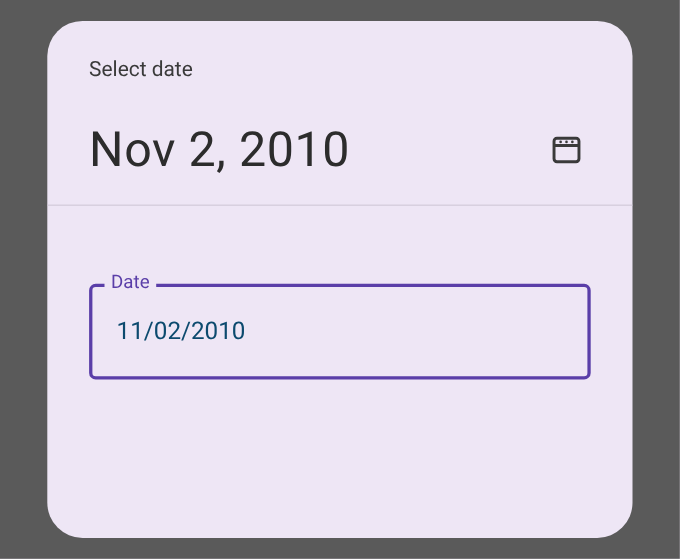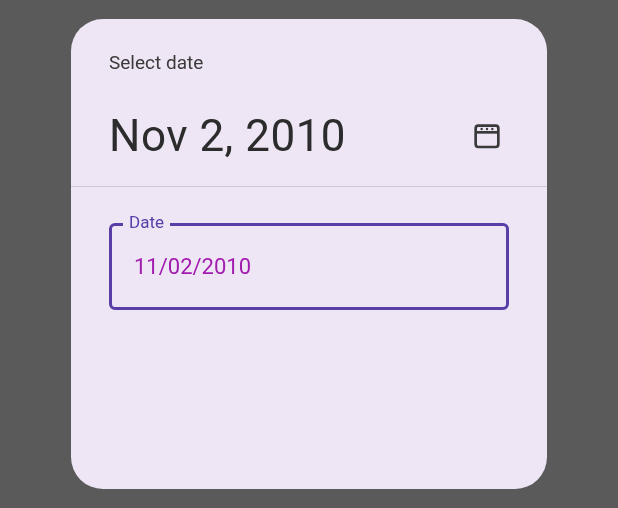--- a/index.html
+++ b/index.html
@@ -13,24 +13,25 @@
       width: 618px;
       height: 508px;
       display: flex;
       align-items: center;
       justify-content: center;
       overflow: hidden;
     }
     .dialog {
       background: #eee6f5;
       border-radius: 32px;
-      width: 476px;
+      width: 532px;
       height: 470px;
       display: flex;
       flex-direction: column;
+      gap: 19px;
     }
     .header {
       padding: 32px 38px 24px 38px;
       border-bottom: 1px solid #cfc7d6;
     }
     .title {
       font-size: 19px;
       color: #3a3a3a;
       font-weight: 400;
       margin-bottom: 36px;
@@ -55,37 +56,38 @@
       display: flex;
       align-items: center;
       justify-content: center;
     }
     .body {
       padding: 36px 38px 0 38px;
       flex: 1;
     }
     .field-wrap {
       position: relative;
+      margin-top: 16px;
     }
     .field-label {
       position: absolute;
       top: -11px;
       left: 14px;
       background: #eee6f5;
       padding: 0 6px;
       font-size: 17px;
       color: #5a3ea8;
     }
     .date-input {
       width: 100%;
       border: 3px solid #5a3ea8;
       border-radius: 6px;
       background: transparent;
       font-size: 22px;
-      color: #a21caf;
+      color: #0c4a6e;
       padding: 28px 22px;
       outline: none;
       font-family: inherit;
     }
     .actions {
       display: flex;
       justify-content: flex-end;
       gap: 36px;
       padding: 0 42px 36px 0;
     }

